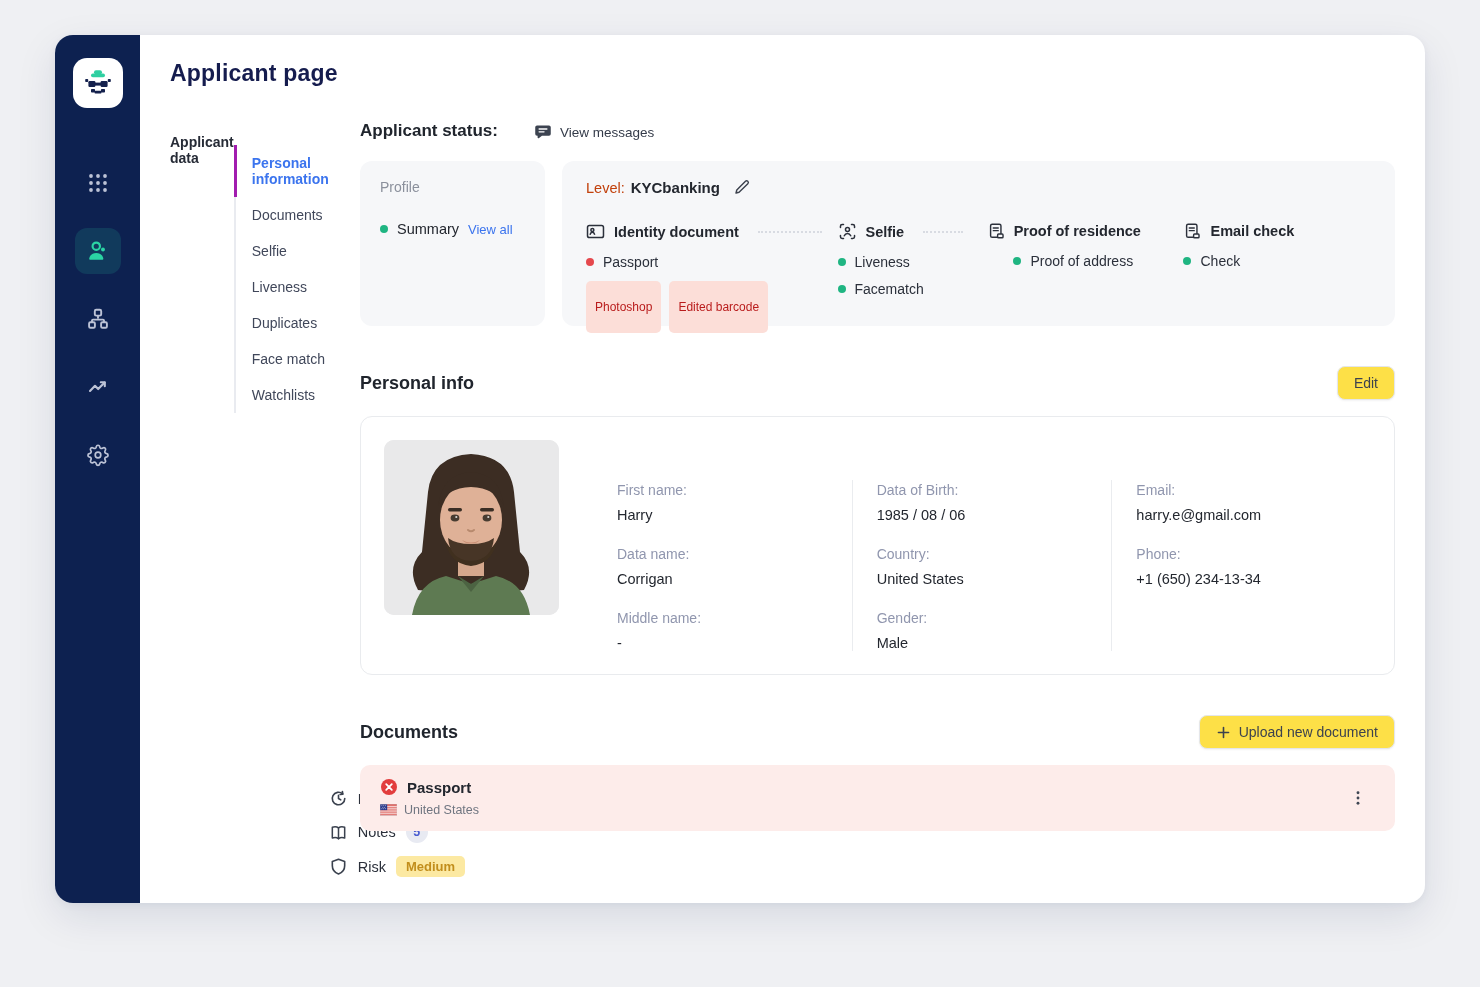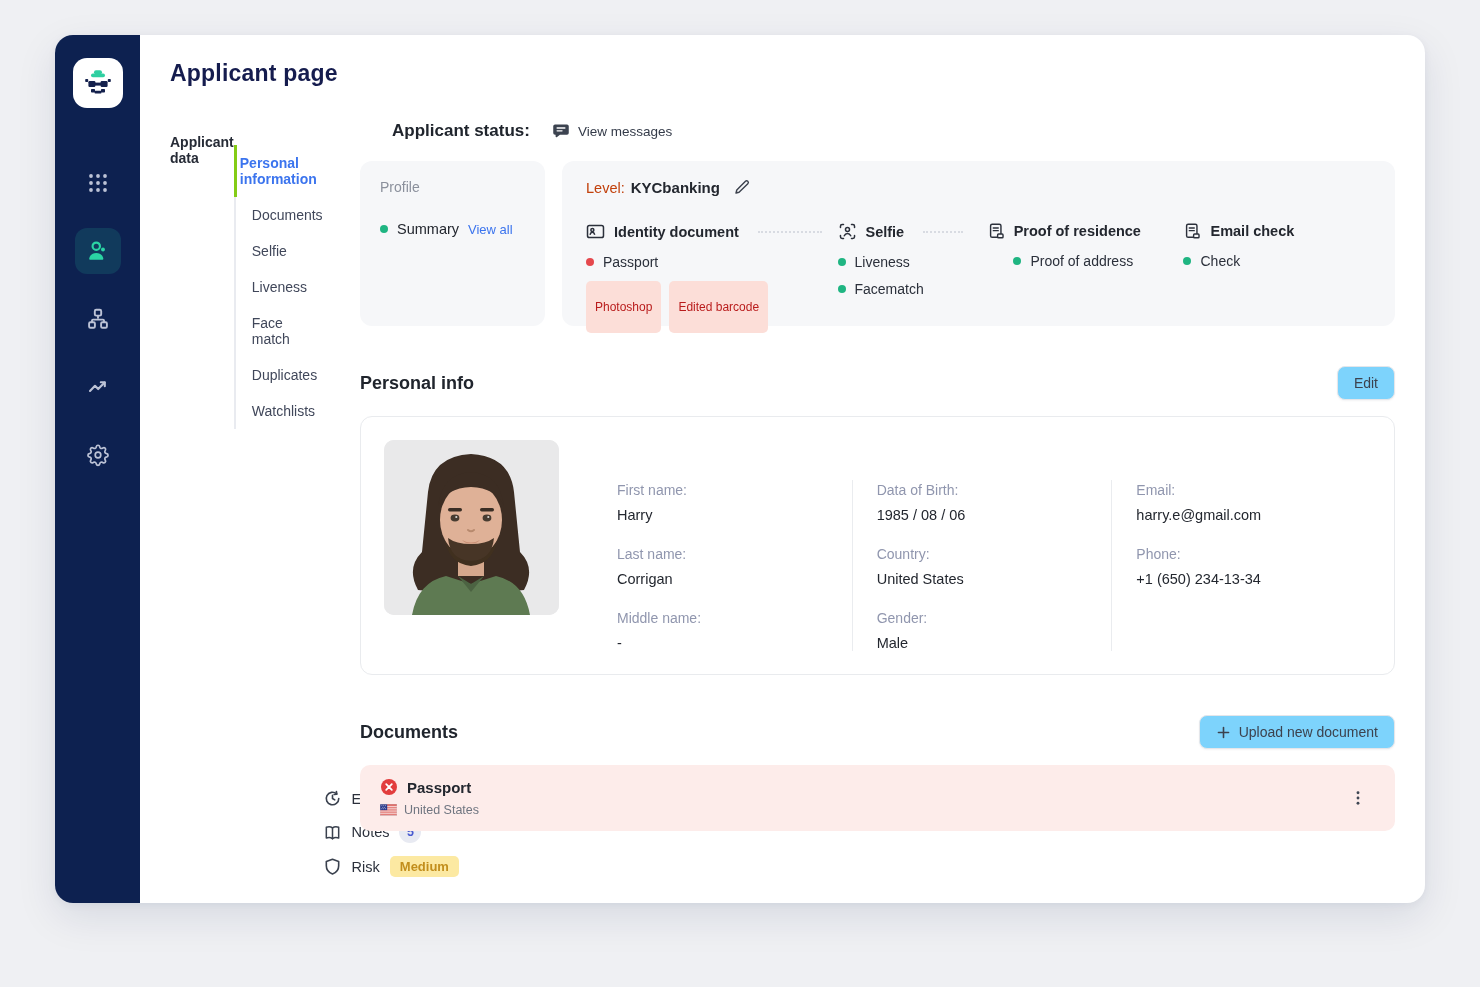--- a/index.html
+++ b/index.html
@@ -25,29 +25,29 @@
   
   .main { flex:1; display:flex; flex-direction:column; min-width:0; }
   .page-header { padding:25px 0 0 30px; }
   h1 { font-size:23px; font-weight:800; color:#151c4e; letter-spacing:.2px; }
   .body-row { display:flex; flex:1; margin-top:34px; min-height:0; }
   
   .subnav { width:220px; flex-shrink:0; padding-left:30px; display:flex; flex-direction:row; }
   .subnav-title { font-size:14px; font-weight:700; color:#262b36; margin-top:13px; }
   .nav-list { list-style:none; margin-top:24px; }
   .nav-list li { border-left:2px solid #e9ebf0; padding:10px 0 10px 16px; font-size:14px; color:#40475a; cursor:pointer; }
-  .nav-list li.active { border-left:3px solid #84cc16; padding-left:3px; color:#3b74ee; font-weight:700; }
+  .nav-list li.active { border-left:3px solid #a21caf; padding-left:15px; color:#3b74ee; font-weight:700; }
   .subnav-footer { margin-top:auto; padding-bottom:26px; display:flex; flex-direction:column; gap:13px; }
   .footer-item { display:flex; align-items:center; gap:10px; font-size:14.5px; font-weight:500; color:#2b303b; cursor:pointer; }
   .footer-item svg { color:#3a414e; }
   .count-badge { min-width:22px; height:22px; border-radius:50%; background:#e8eaf2; color:#4a5cd0; font-size:12.5px; font-weight:600; display:flex; align-items:center; justify-content:center; }
   .risk-pill { background:#fce9a2; color:#c28e1c; font-size:13px; font-weight:600; padding:3px 10px; border-radius:5px; }
   
   .content { flex:1; padding-right:30px; min-width:0; }
-  .status-row { display:flex; align-items:center; gap:14px;margin-left:32px; }
+  .status-row { display:flex; align-items:flex-end; gap:28px; }
   .status-label { font-size:17px; font-weight:700; color:#20252d; }
   .status-pill { display:flex; align-items:center; gap:8px; background:#fbdada; color:#d64242; border-radius:6px; padding:7px 13px; font-size:14px; font-weight:600; }
   .view-messages { display:flex; align-items:center; gap:8px; font-size:13.5px; font-weight:500; color:#343b49; margin-left:8px; cursor:pointer; }
   .cards-row { display:flex; gap:17px; margin-top:20px; }
   .card { background:#f6f7f9; border-radius:12px; }
   .profile-card { width:185px; height:165px; padding:18px 20px; }
   .card-label { font-size:14px; color:#8b909c; }
   .summary-row { display:flex; align-items:center; gap:9px; margin-top:26px; font-size:14.5px; font-weight:500; color:#23272f; }
   .view-all { color:#3b74ee; font-size:13px; font-weight:500; cursor:pointer; }
   .dot { width:8px; height:8px; border-radius:50%; flex-shrink:0; }
@@ -63,21 +63,21 @@
   .check-identity { flex:0 0 30%; } .check-selfie { flex:0 0 16%; } .check-proof { flex:0 0 24%;align-items:center; } .check-email { flex:1; }
   .check-header { display:flex; align-items:center; gap:9px; font-size:14.5px; font-weight:600; color:#23272f; }
   .check-header svg { color:#2b303b; flex-shrink:0; }
   .check-dots { flex:1; border-top:2px dotted #d8dbe2; margin-left:10px; }
   .check-items { margin-top:13px; display:flex; flex-direction:column; gap:11px; }
   .check-item { display:flex; align-items:center; gap:9px; font-size:14px; color:#2b303b; }
   .check-tags { display:flex; gap:8px; margin-top:11px; }
   .tag { background:#fcded8; color:#b91c1c; font-size:12px; font-weight:500; padding:19px 9px; border-radius:5px; }
   .section-row { display:flex; align-items:center; justify-content:space-between; margin-top:40px; }
   h2 { font-size:18px; font-weight:700; color:#20252d; }
-  .btn { background:#7dd3fc; border:1px solid #e4e6ea; border-radius:8px; font-size:14px; font-weight:500; color:#3c424e; padding:8px 16px; cursor:pointer; box-shadow:0 1px 2px rgba(16,24,40,.05); display:flex; align-items:center; gap:8px; font-family:inherit; }
+  .btn { background:#fde047; border:1px solid #e4e6ea; border-radius:8px; font-size:14px; font-weight:500; color:#3c424e; padding:8px 16px; cursor:pointer; box-shadow:0 1px 2px rgba(16,24,40,.05); display:flex; align-items:center; gap:8px; font-family:inherit; }
   .info-card { border:1px solid #e9ebee; border-radius:12px; margin-top:16px; padding:23px; display:flex; }
   .photo { width:175px; height:175px; border-radius:10px; overflow:hidden; background:#e9e9ea; flex-shrink:0; }
   .fields { display:flex; flex:1; margin-left:34px;margin-top:40px; }
   .fcol { flex:1; padding:2px 24px 0; display:flex; flex-direction:column; gap:23px; }
   .fcol + .fcol { border-left:1px solid #eaecef; }
   .flabel { font-size:14px; color:#9096ae; }
   .fvalue { margin-top:9px; font-size:14.5px; font-weight:500; color:#23272f; }
   .doc-row { background:#fdecea; border-radius:10px; margin-top:16px; padding:13px 20px 14px; display:flex; align-items:center; justify-content:space-between; }
   .doc-title-row { display:flex; align-items:center; gap:9px; font-size:15px; font-weight:600; color:#23272f; }
   .doc-sub { display:flex; align-items:center; gap:7px; margin-top:7px; font-size:12.5px; color:#6f7580; }
@@ -154,22 +154,22 @@
 
     <div class="body-row">
 
       <div class="subnav">
         <div class="subnav-title">Applicant data</div>
         <ul class="nav-list">
           <li class="active">Personal information</li>
           <li>Documents</li>
           <li>Selfie</li>
           <li>Liveness</li>
+          <li>Duplicates</li>
           <li>Face match</li>
-          <li>Duplicates</li>
           <li>Watchlists</li>
         </ul>
         <div class="subnav-footer">
           <div class="footer-item">
             <svg width="19" height="19" viewBox="0 0 20 20" fill="none" stroke="currentColor" stroke-width="1.7" stroke-linecap="round" stroke-linejoin="round">
               <path d="M16.6 10a6.6 6.6 0 1 1-2.2-4.9"></path>
               <path d="M14.1 2.6l.4 2.8-2.8.4"></path>
               <path d="M10 6.6V10l2.4 1.5"></path>
             </svg>
             <span>Events</span>
@@ -341,21 +341,21 @@
               <path d="M74 136 L87 152 L100 136 L87 144 Z" fill="#4c6342"></path>
             </svg>
           </div>
           <div class="fields">
             <div class="fcol">
               <div>
                 <div class="flabel">First name:</div>
                 <div class="fvalue">Harry</div>
               </div>
               <div>
-                <div class="flabel">Last name:</div>
+                <div class="flabel">Data name:</div>
                 <div class="fvalue">Corrigan</div>
               </div>
               <div>
                 <div class="flabel">Middle name:</div>
                 <div class="fvalue">-</div>
               </div>
             </div>
             <div class="fcol">
               <div>
                 <div class="flabel">Data of Birth:</div>

